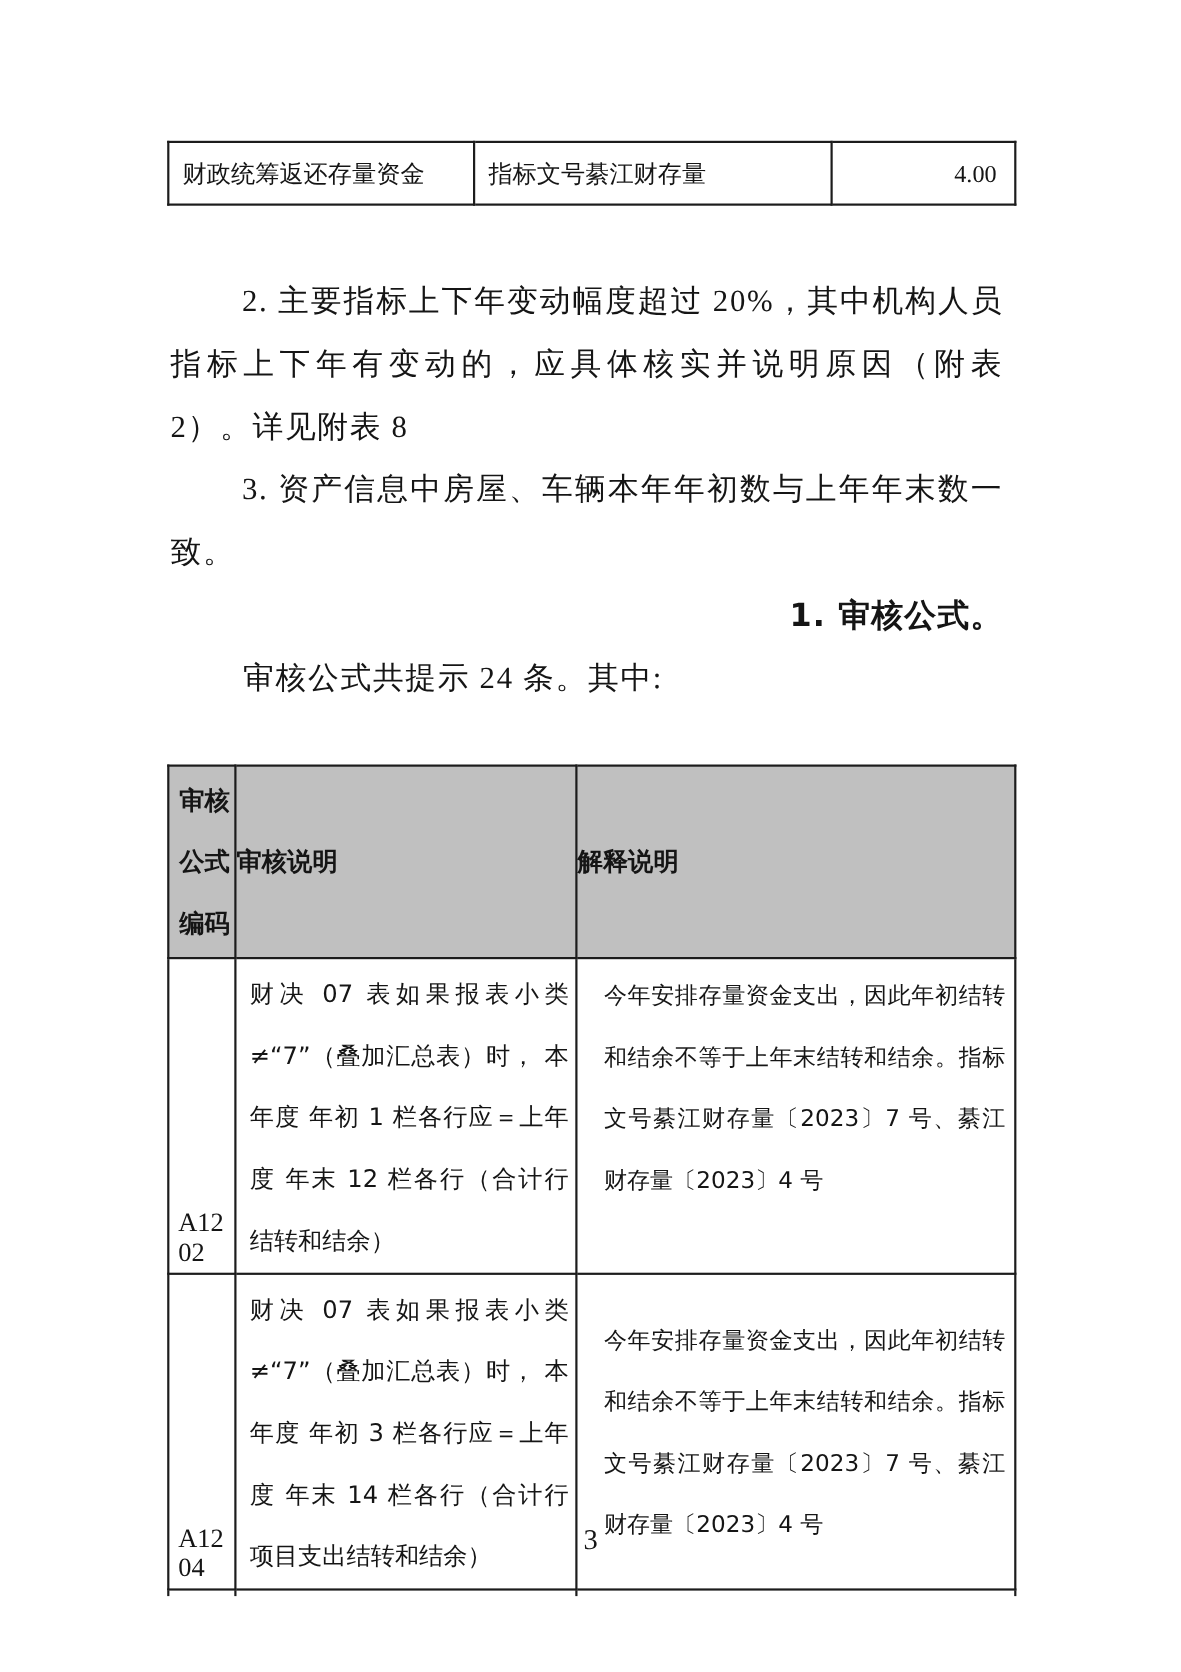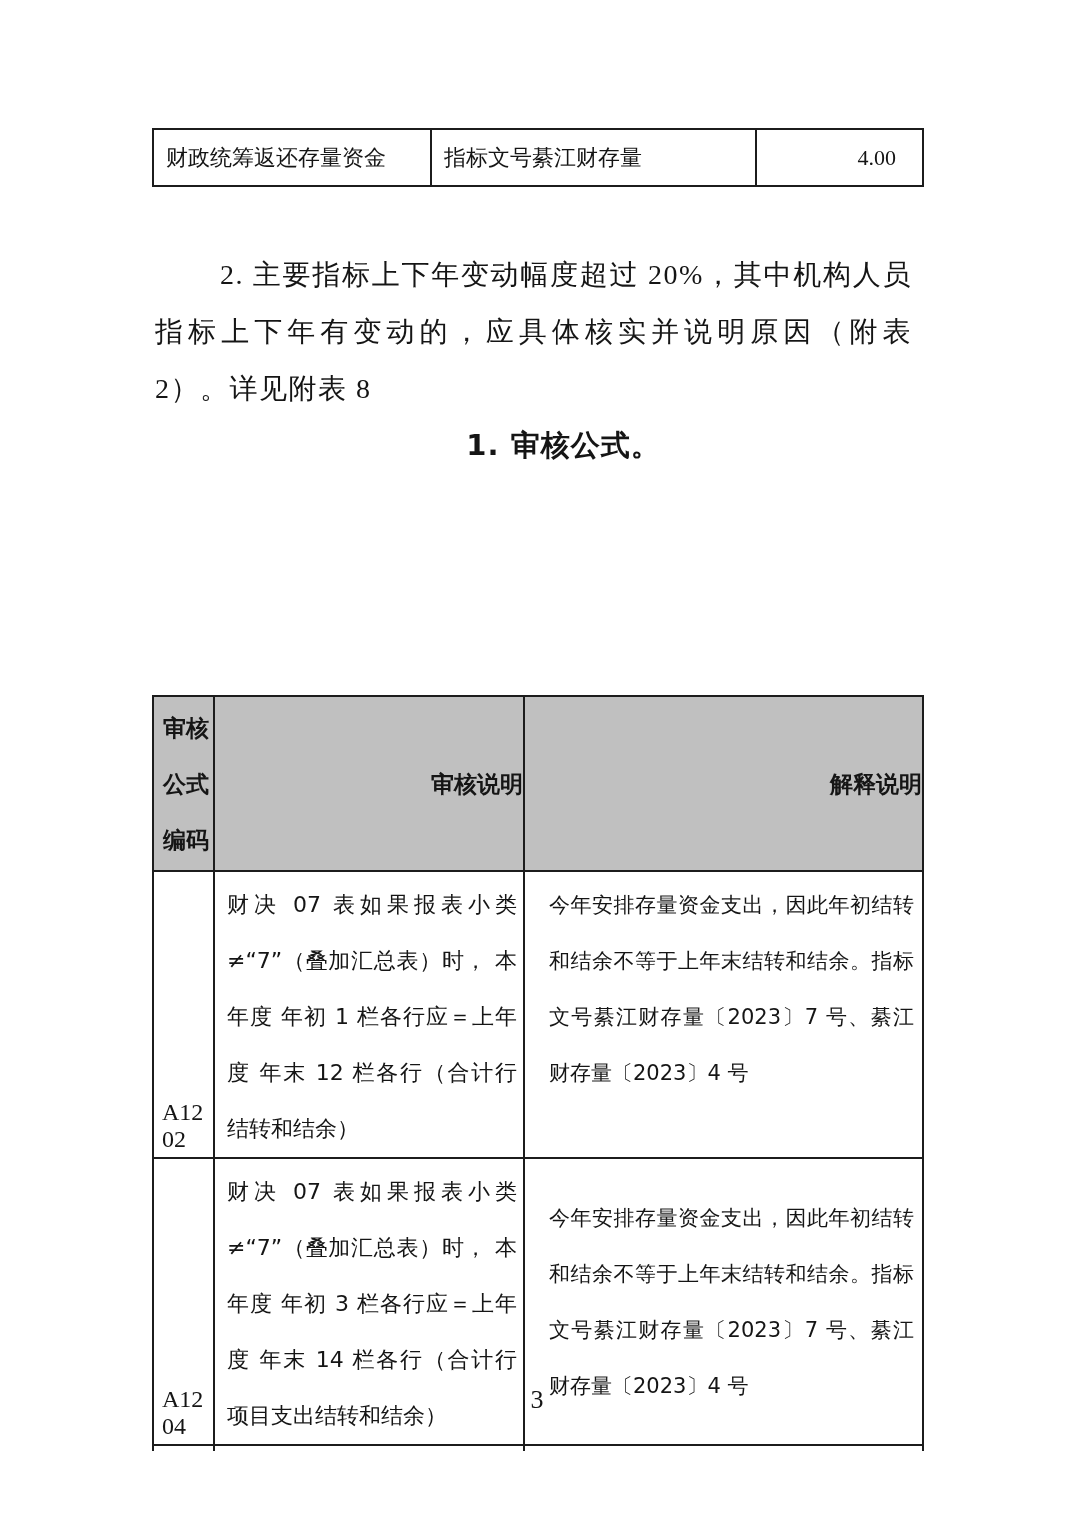--- a/index.html
+++ b/index.html
@@ -17,55 +17,55 @@
   
   .cont-table {
     position:absolute; left:152px; top:128px; width:770px;
     border-collapse:collapse; table-layout:fixed;
   }
   .cont-table td {
     border:2px solid #1c1c1c;
     height:57px; font-size:22px; vertical-align:middle;
     padding:0 10px 0 12px; overflow:hidden; white-space:nowrap;
   }
-  .cont-table td.num { text-align:right; padding-right:26px; }
+  .cont-table td.num { text-align:right; padding-right:16px; }
 
   
   .text-block {
     position:absolute; left:155px; top:246px; width:757px;
     font-size:28px; line-height:57px; letter-spacing:1.5px;
     text-align:justify;
   }
   .para { text-indent:65px; }
   .sec-heading {
     font-family:"DejaVu Sans", sans-serif; font-weight:bold;
     font-size:30px; letter-spacing:1px; padding-left:72px;
     text-align:left; line-height:57px;
   }
   .sub-heading {
     font-family:"DejaVu Sans", sans-serif; font-weight:bold;
     font-size:29px; letter-spacing:1px; padding-left:60px;
-    text-align:center; line-height:57px;
+    text-align:right; line-height:57px;
   }
   .intro { text-indent:66px; }
 
   
   .audit-table {
     position:absolute; left:152px; top:695px; width:770px;
     border-collapse:collapse; table-layout:fixed;
   }
   .audit-table th, .audit-table td { border:2px solid #1c1c1c; }
   .audit-table tr.hdr { height:175px;margin-left:48px; }
   .audit-table tr.r1 { height:225px; }
   .audit-table tr.r2 { height:277px; }
   .audit-table th {
     background:#c0c0c0;
     font-family:"DejaVu Sans", sans-serif; font-weight:bold;
     font-size:23px; line-height:56px; vertical-align:middle;
-    text-align:right;
+    text-align:left;
   }
   .audit-table th.code-h {
     text-align:left; padding:0 4px 0 9px;
     word-break:break-all;
   }
   .audit-table td.code {
     font-family:Liberation Serif, serif;
     font-size:24px; line-height:27px;
     vertical-align:bottom; text-align:left;
     padding:0 2px 4px 8px; word-break:break-all;
@@ -108,21 +108,23 @@
         <tr>
       <td>财政统筹返还存量资金</td>
       <td>指标文号綦江财存量</td>
       <td class="num">4.00</td>
     </tr>
   </tbody>
     </table>
 
   <div class="text-block">
     <p class="para">2. 主要指标上下年变动幅度超过 20%，其中机构人员指标上下年有变动的，应具体核实并说明原因（附表 2）。详见附表 8</p>
+    <p class="para">3. 资产信息中房屋、车辆本年年初数与上年年末数一致。</p>
     <h3 class="sub-heading">1. 审核公式。</h3>
+    <p class="intro">审核公式共提示 24 条。其中:</p>
   </div>
 
   <table class="audit-table">
     <colgroup>
         <col style="width:61px">
         <col style="width:310px">
         <col style="width:399px">
       </colgroup>
     <tbody>
         <tr class="hdr">

